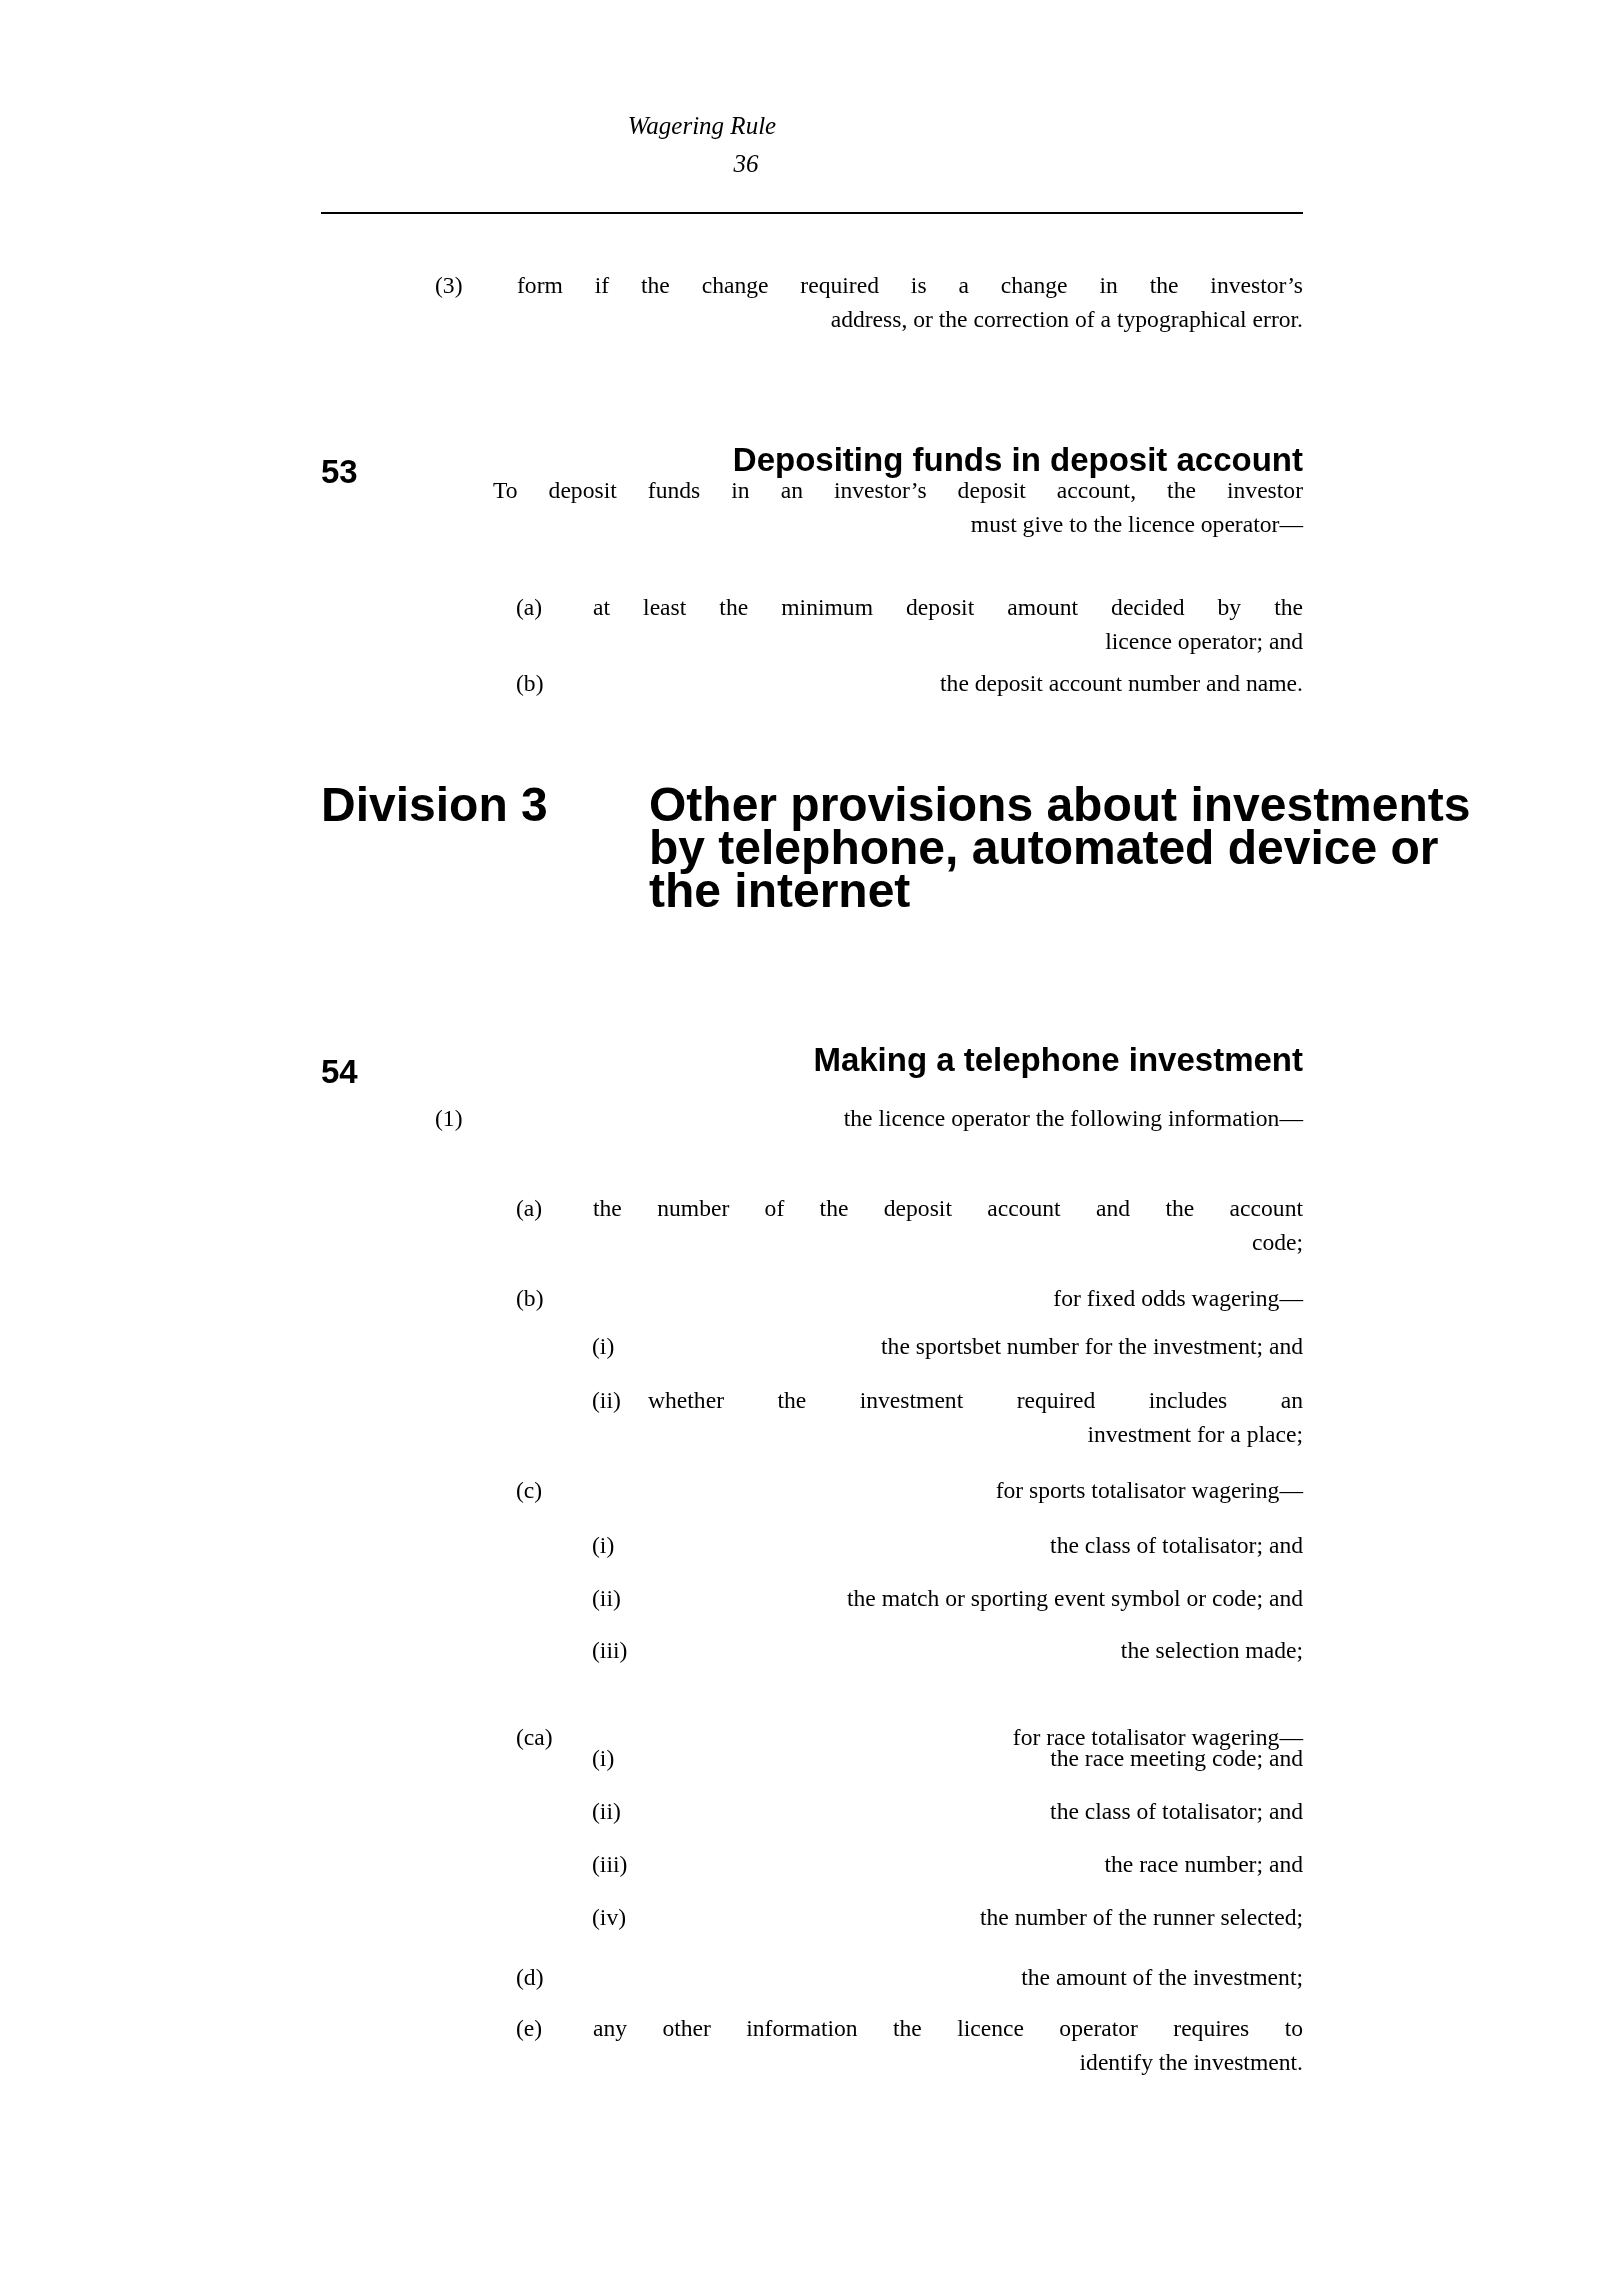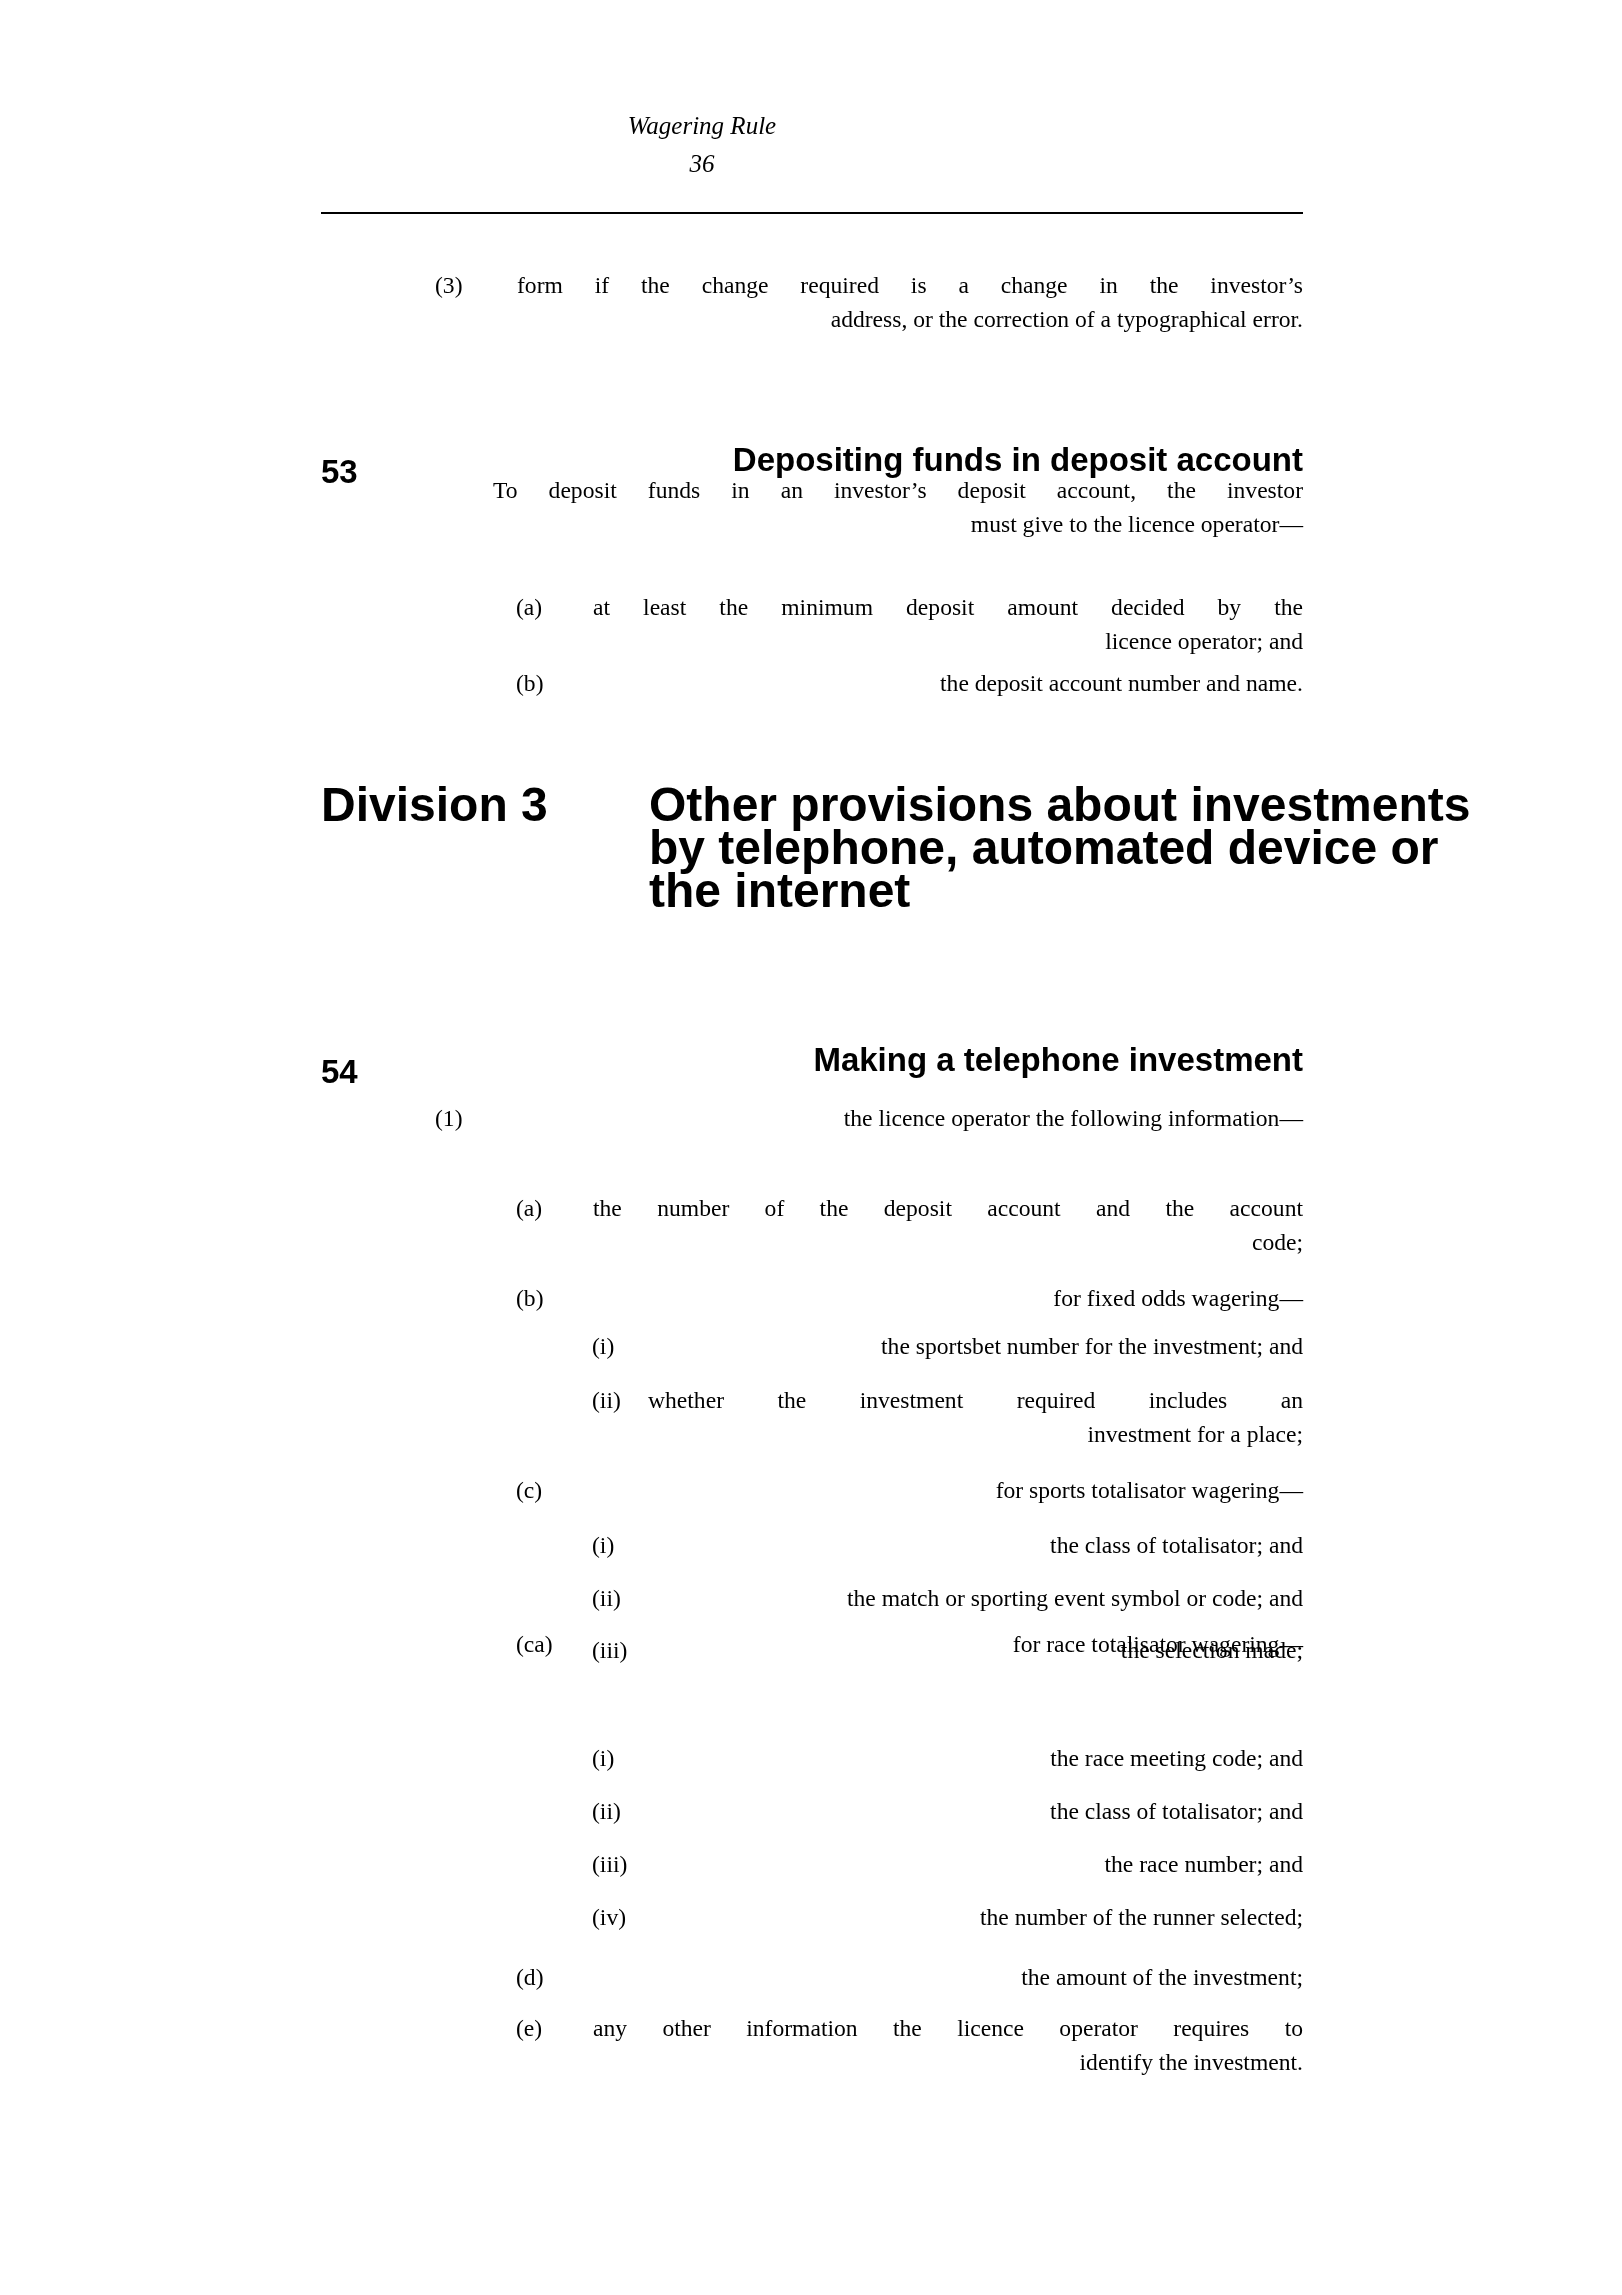--- a/index.html
+++ b/index.html
@@ -18,21 +18,21 @@
     position: absolute;
     left: 0;
     width: 1404px;
     text-align: center;
     font-style: italic;
     font-size: 25px;
     line-height: 29px;
     white-space: nowrap;
   }
   .hdr-title { top: 111px; }
-  .hdr-num   { top: 149px; }
+  .hdr-num   { top: 149px; padding-left: 44px; }
   .hdr-rule {
     position: absolute;
     top: 212px;
     left: 321px;
     width: 982px;
     height: 0;
     border-top: 2px solid #000000;
   }
   
   .content {
@@ -179,21 +179,21 @@
     <div class="item l3" style="top:1581px">
       <span class="marker">(ii)</span>
       <div class="lline">the match or sporting event symbol or code; and</div>
     </div>
 
     <div class="item l3" style="top:1633px">
       <span class="marker">(iii)</span>
       <div class="lline">the selection made;</div>
     </div>
 
-    <div class="item l2" style="top:1627px">
+    <div class="item l2" style="top:1720px">
       <span class="marker">(ca)</span>
       <div class="lline">for race totalisator wagering—</div>
     </div>
 
     <div class="item l3" style="top:1741px">
       <span class="marker">(i)</span>
       <div class="lline">the race meeting code; and</div>
     </div>
 
     <div class="item l3" style="top:1794px">

